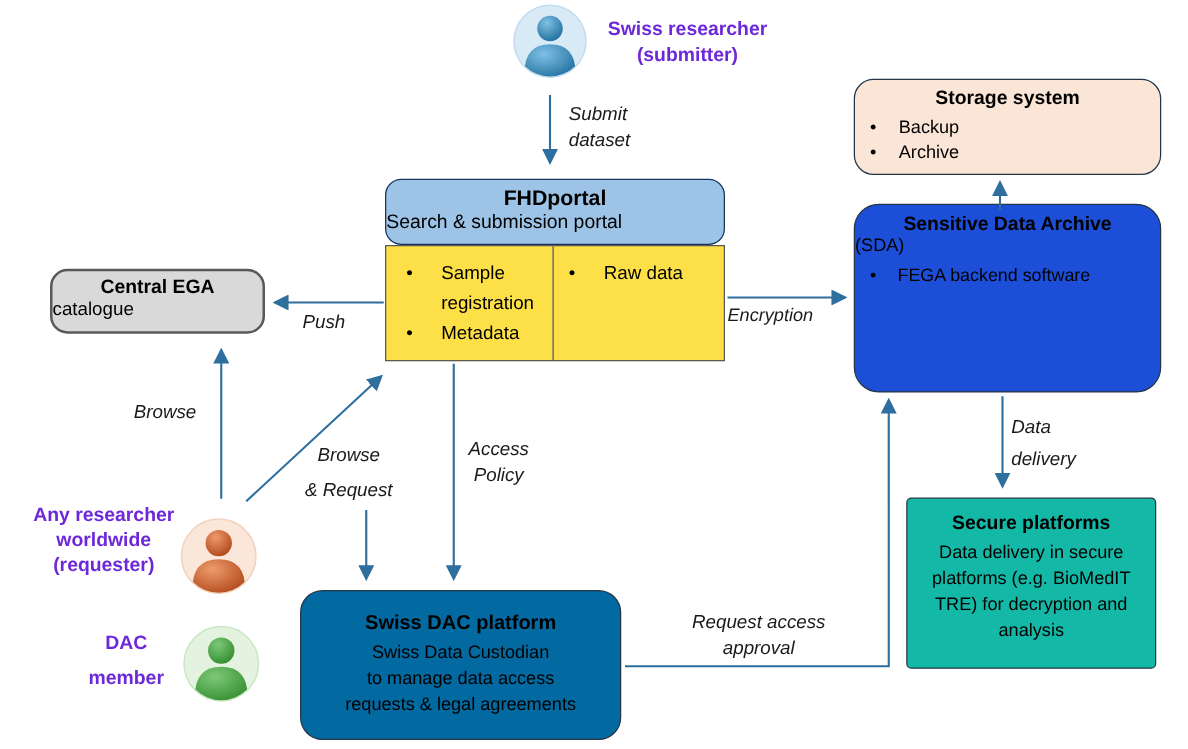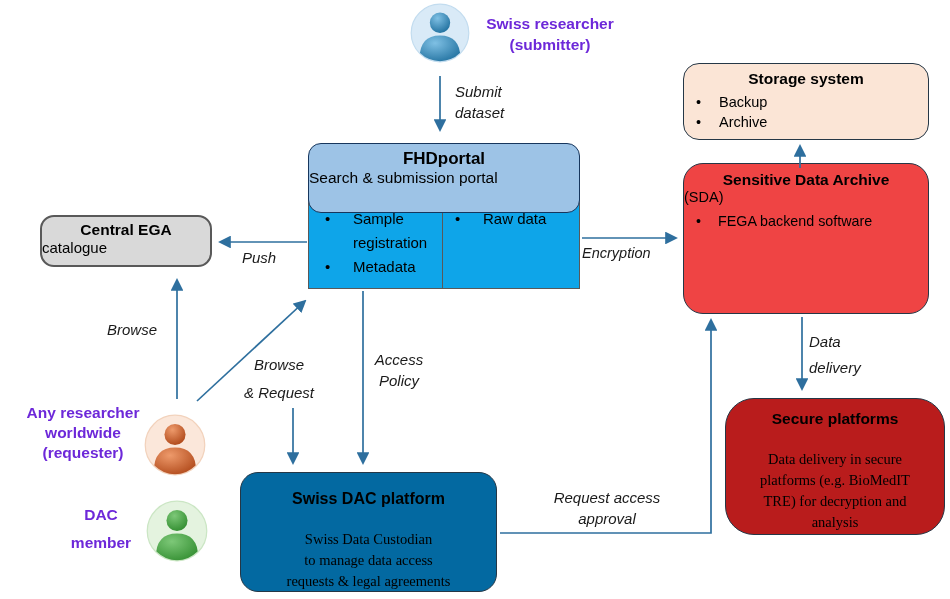--- a/index.html
+++ b/index.html
@@ -12,64 +12,64 @@
 
   
   .node { position:absolute; border:1.5px solid #253746; }
   .node .ttl { font-weight:bold; font-size:15.5px; text-align:center; color:#000; }
   .node .sub { font-size:15px; text-align:left; color:#000; }
   .blist { list-style:none; }
   .blist li { display:flex; font-size:14.5px; color:#000; }
   .blist li::before { content:"\2022"; flex:0 0 auto; }
 
   .fhd-header {
-    left:308px; top:143px; width:272px; height:70px; background:#9DC3E6;
+    left:308px; top:143px; width:272px; height:53px; background:#9DC3E6;
     border:1.6px solid #17365D; border-radius:13px; z-index:3; padding-top:5px;
   }
   .fhd-header .ttl { font-size:17px; }
   .fhd-header .sub { font-size:15.5px; }
   .fhd-body {
-    left:308px; top:196px; width:272px; height:93px; background:#0ea5e9;
+    left:308px; top:196px; width:272px; height:93px; background:#fde047;
     border:1.6px solid #595959; z-index:2; display:flex;
   }
   .fhd-cell { padding:10px 6px 0 16px; }
   .fhd-cell.left { width:134px; border-right:1.6px solid #595959; }
   .fhd-cell.right { flex:1; padding-left:12px; }
   .fhd-cell .blist li { font-size:15px; line-height:1.6; }
   .fhd-cell .blist li::before { width:28px; }
 
   .ega {
     left:40px; top:215px; width:172px; height:52px; background:#D9D9D9;
     border:2px solid #595959; border-radius:14px; padding-top:4px;
   }
   .storage {
     left:683px; top:63px; width:246px; height:77px; background:#FBE5D6;
     border-radius:16px; padding-top:6px;
   }
   .storage .blist { margin-top:4px; padding-left:12px; }
   .storage .blist li { line-height:1.4; }
   .storage .blist li::before { width:23px; }
   .sda {
-    left:683px; top:163px; width:246px; height:151px; background:#ef4444;
+    left:683px; top:163px; width:246px; height:151px; background:#1d4ed8;
     border-radius:20px; padding-top:7px;
   }
   .sda .sub { font-size:14.5px; }
   .sda .blist { margin-top:6px; padding-left:12px; padding-right:4px; }
   .sda .blist li { font-size:14.3px; line-height:1.5; }
   .sda .blist li::before { width:22px; }
   .secure {
-    left:725px; top:398px; width:220px; height:137px; background:#b91c1c;
-    border-radius:29px; padding-top:11px;
+    left:725px; top:398px; width:200px; height:137px; background:#14b8a6;
+    border-radius:4px; padding-top:11px;
   }
   .dac {
     left:240px; top:472px; width:257px; height:120px; background:#0369a1;
     border-radius:18px; padding-top:17px;
   }
   .dac .ttl { font-size:16px; }
-  .bodytxt { font-size:14.5px; line-height:1.45; text-align:center; white-space:pre-line; color:#000; margin-top:21px;font-family:Liberation Serif, serif; }
+  .bodytxt { font-size:14.5px; line-height:1.45; text-align:center; white-space:pre-line; color:#000; margin-top:4px; }
 
   
   .elabel { position:absolute; font-style:italic; font-size:15px; color:#1a1a1a; white-space:pre-line; line-height:1.4; z-index:4; }
   .center { text-align:center; }
 
   
   .plabel { position:absolute; font-weight:bold; font-size:15.5px; color:#6d28d9; white-space:pre-line; text-align:center; z-index:4; }
   .persona-icon { position:absolute; z-index:4; }
 </style>
 </head>

